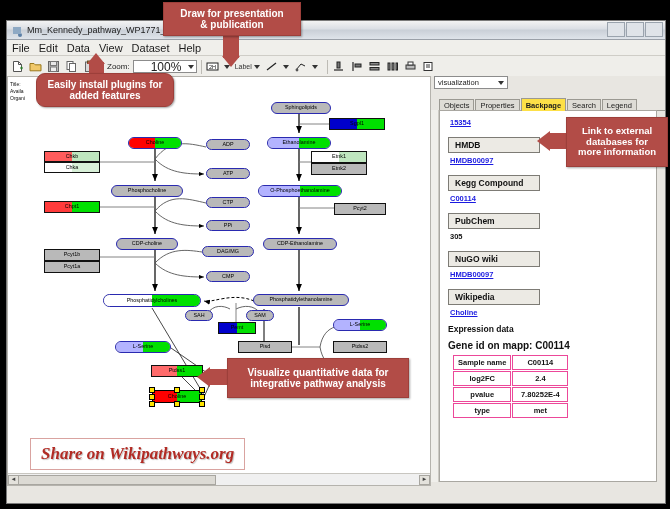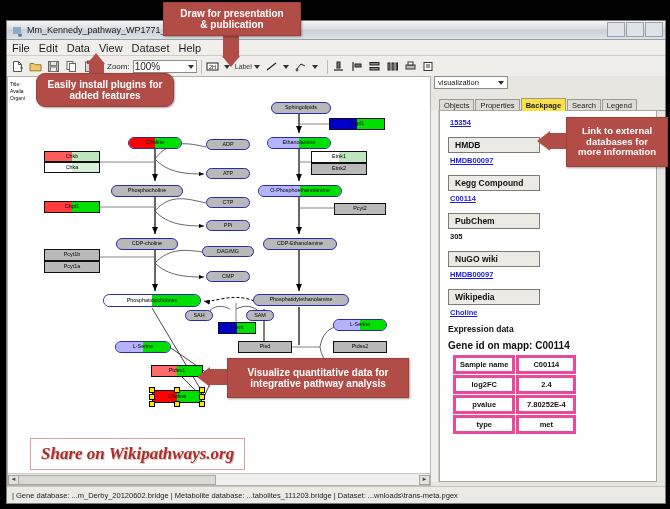--- a/index.html
+++ b/index.html
@@ -21,22 +21,22 @@
 
   
   #menubar{height:15px;background:#f0efeb;border-bottom:1px solid #cfcdc7;display:flex;align-items:center;padding-left:5px;}
   #menubar .mi{font-size:11px;color:#1c1c1c;margin-right:9px;cursor:default;}
 
   
   #toolbar{height:21px;background:#efeeea;border-bottom:1px solid #c9c7c1;display:flex;align-items:center;padding-left:4px;}
   .tbtn{width:15px;height:15px;margin-right:3px;position:relative;display:inline-block;}
   .tsep{width:1px;height:14px;background:#bdbbb5;margin:0 4px;}
   .zoomlbl{font-size:8px;color:#1c1c1c;margin:0 3px 0 6px;}
-  .zoombox{width:64px;height:13px;background:#fff;border:1px solid #8c8c8c;font-size:10px;
-           color:#222;display:flex;align-items:center;padding-left:1px;box-sizing:border-box;position:relative;}
+  .zoombox{width:64px;height:13px;background:#fff;border:1px solid #8c8c8c;font-size:12px;
+           color:#222;display:flex;align-items:center;padding-left:17px;box-sizing:border-box;position:relative;}
   .zoombox .arr{position:absolute;right:2px;top:4px;border-left:3px solid transparent;border-right:3px solid transparent;border-top:4px solid #333;}
   .dd-arr{width:0;height:0;border-left:3px solid transparent;border-right:3px solid transparent;border-top:4px solid #333;margin-right:5px;}
   .tlabel{font-size:7px;color:#333;margin-right:2px;}
 
   
   #content{position:absolute;left:0;top:55px;right:0;bottom:17px;display:flex;}
   #canvaswrap{position:relative;width:424px;background:#fff;border:1px solid #b5b3ad;box-sizing:border-box;overflow:hidden;}
   #canvas{position:absolute;left:0;top:0;width:424px;height:395px;background:#fff;}
   #hscroll{position:absolute;left:0;bottom:0;height:11px;right:0;background:#f0f0f0;border-top:1px solid #c8c6c0;}
   #hscroll .thumb{position:absolute;left:10px;top:1px;width:196px;height:8px;background:#dcdad4;border:1px solid #a8a6a0;}
@@ -55,21 +55,21 @@
   .tab.active{background:#fde047;font-weight:bold;padding-top:2.5px;top:1px;z-index:3;}
   #backpanel{position:absolute;left:8px;top:34px;right:8px;bottom:4px;background:#fff;border:1px solid #a9a7a1;overflow:hidden;}
   #bpinner{padding:7px 0 0 8px;}
   .dbhdr{display:inline-block;min-width:78px;border:1px solid #7d7b75;background:#eceae4;
          font-size:8.5px;font-weight:bold;color:#111;padding:2px 6px;margin-bottom:3px;}
   .dblink{font-size:7.5px;color:#1a1ae0;text-decoration:underline;margin:0 0 7px 2px;display:block;font-weight:bold;}
   .dbplain{font-size:7.5px;color:#111;margin:0 0 7px 2px;display:block;font-weight:bold;}
   .exphdr{font-size:8.5px;font-weight:bold;color:#111;margin:2px 0 6px 0;}
   .geneid{font-size:10px;font-weight:bold;color:#111;margin-bottom:3px;}
   table.exp{border-collapse:separate;border-spacing:1px;margin-left:4px;}
-  table.exp td{border:3px solid #ec4899;background:#fff;font-size:7.5px;font-weight:bold;color:#111;
+  table.exp td{border:1px solid #ec4899;background:#fff;font-size:7.5px;font-weight:bold;color:#111;
                text-align:center;padding:2px 4px;min-width:46px;}
   
   #sidevs{position:absolute;left:0;top:34px;bottom:4px;width:7px;background:#f0efeb;border-right:1px solid #cccac4;}
 
   
   #status{position:absolute;left:0;right:0;bottom:0;height:16px;background:#eceae5;border-top:1px solid #c6c4be;
           display:flex;align-items:center;}
   #status .st{font-size:7.5px;color:#222;padding-left:5px;white-space:nowrap;}
 
   
@@ -519,23 +519,20 @@
                 <td>type</td>
                 <td>met</td>
               </tr>
             </tbody>
               </table>
           </div>
         </div>
       </div>
     </div>
 
-    <div id="status">
-      <span class="st">| Gene database: ...m_Derby_20120602.bridge | Metabolite database: ...tabolites_111203.bridge | Dataset: ...wnloads\trans-meta.pgex</span>
-    </div>
   </div>
 
   <div class="callout" style="left:163px;top:2px;width:136px;height:32px;font-size:10px;flex-direction:column;">
     <span>Draw for presentation</span>
     <span>&amp; publication</span>
   </div>
   <div class="arrow-dn" style="left:222px;top:33px;"></div>
   <div style="position:absolute;left:223px;top:30px;width:16px;height:28px;background:#b24c47;z-index:48;"></div>
   <div class="arrow-dn" style="left:222px;top:56px;"></div>
 

